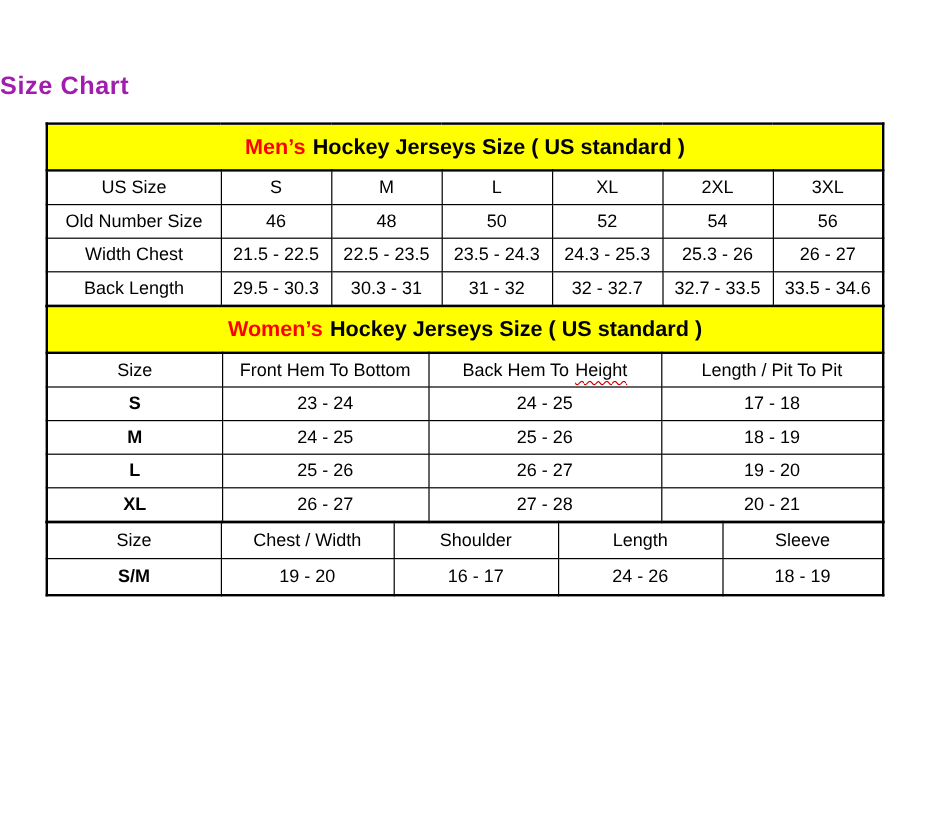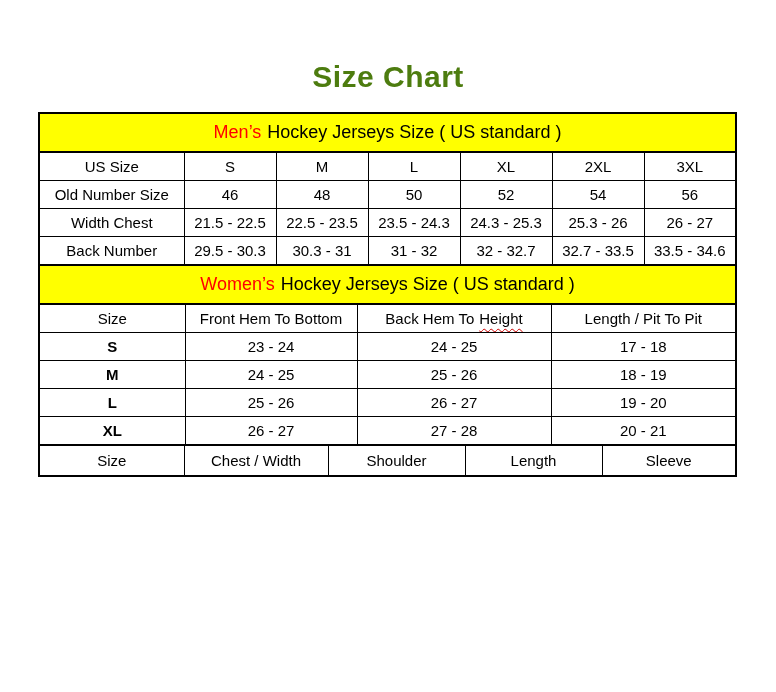--- a/index.html
+++ b/index.html
@@ -5,24 +5,24 @@
   html, body {
     margin: 0; padding: 0;
     width: 776px; height: 692px;
     background: #FFFFFF;
     font-family: "Liberation Sans", sans-serif;
     overflow: hidden;
   }
   .page { position: relative; width: 776px; height: 692px; background: #FFFFFF; }
   .title {
     padding-top: 60px;
-    text-align: center;
-    font-size: 30px;
+    text-align: left;
+    font-size: 21px;
     font-weight: bold;
-    color: #4d7c0f;
+    color: #a21caf;
     letter-spacing: 0.5px;
   }
   .chart { margin-left: 38px; margin-top: 18px; width: 697px; }
   table {
     border-collapse: collapse;
     table-layout: fixed;
     width: 697px;
     border: 2px solid #000000;
   }
   table + table { margin-top: -2px; }
@@ -34,21 +34,21 @@
     color: #000000;
     padding: 0;
     height: 27px;
     white-space: nowrap;
     overflow: hidden;
   }
   tr.section-header td {
     background: #FFFF00;
     border: 2px solid #000000;
     height: 37px;
-    font-weight: normal;
+    font-weight: bold;
     font-size: 18px;
   }
   tr.col-header td { font-weight: normal; }
   .red { color: #FF0000; }
   .sect-rest { margin-left: 6px; }
   .bold-first td:first-child { font-weight: bold; }
   .youth td { height: 29px; }
   .squiggly {
     margin-left: 5px;
     text-decoration: underline;
@@ -102,21 +102,21 @@
       <tr>
         <td>Width Chest</td>
         <td>21.5 - 22.5</td>
         <td>22.5 - 23.5</td>
         <td>23.5 - 24.3</td>
         <td>24.3 - 25.3</td>
         <td>25.3 - 26</td>
         <td>26 - 27</td>
       </tr>
       <tr>
-        <td>Back Number</td>
+        <td>Back Length</td>
         <td>29.5 - 30.3</td>
         <td>30.3 - 31</td>
         <td>31 - 32</td>
         <td>32 - 32.7</td>
         <td>32.7 - 33.5</td>
         <td>33.5 - 34.6</td>
       </tr>
     </tbody>
       </table>
 
@@ -173,17 +173,24 @@
           <col style="width:134px">
       </colgroup>
       <tbody>
       <tr class="col-header">
         <td>Size</td>
         <td>Chest / Width</td>
         <td>Shoulder</td>
         <td>Length</td>
         <td>Sleeve</td>
       </tr>
+      <tr class="bold-first">
+        <td>S/M</td>
+        <td>19 - 20</td>
+        <td>16 - 17</td>
+        <td>24 - 26</td>
+        <td>18 - 19</td>
+      </tr>
     </tbody>
       </table>
 
   </div>
 </div>
 
 </body></html>

